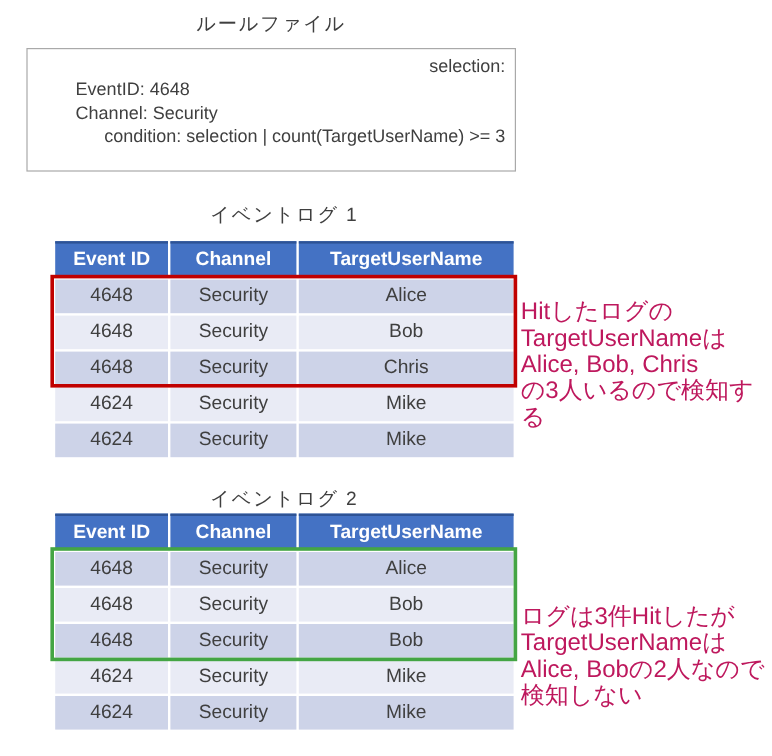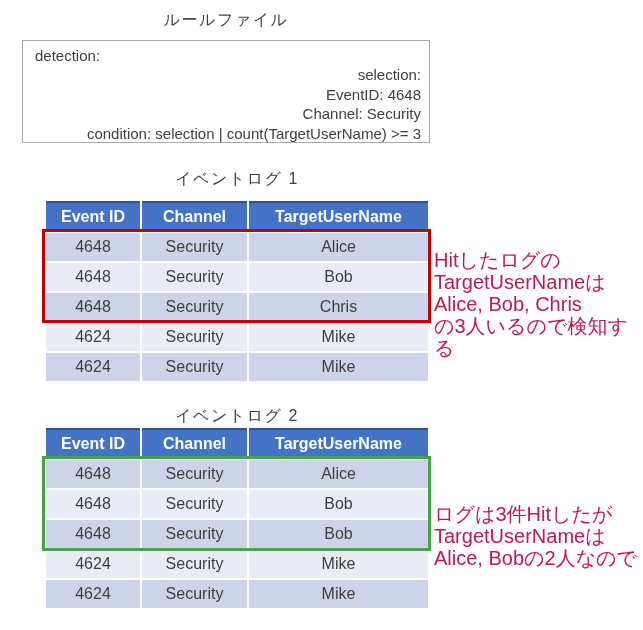--- a/index.html
+++ b/index.html
@@ -11,21 +11,21 @@
   .abs{position:absolute;}
   .sec-title{text-align:center;font-size:16px;letter-spacing:1.5px;color:#3F3F3F;}
   .sec-title .ul{display:inline-block;border-bottom:1.5px solid #3F3F3F;padding:0 3px 16px 3px;}
   .rule-box{
     left:22px;top:40px;width:408px;height:103px;box-sizing:border-box;
     border:1px solid #A9A9A9;background:#FFFFFF;
     font-size:15px;line-height:19.4px;padding:5px 8px;
   }
   .ind0{padding-left:4px;}
   .ind1{padding-left:18px;text-align:right;}
-  .ind2{padding-left:32px;text-align:right;}
+  .ind2{padding-left:32px;}
   .logtable{display:grid;grid-template-columns:94px 105px 179px;gap:2px;background:#FFFFFF;}
   .hcell{
     background:#4472C4;border-top:2px solid #2E5395;height:28px;box-sizing:content-box;
     display:flex;align-items:center;justify-content:center;
     color:#FFFFFF;font-weight:bold;font-size:16px;
   }
   .cell{
     height:28px;display:flex;align-items:center;justify-content:center;
     font-size:16px;color:#3F3F3F;
   }
@@ -37,21 +37,20 @@
   .note{font-size:20px;line-height:22px;color:#be185d;}
 </style>
 </head>
 <body>
 
 <div class="abs sec-title" style="left:22px;top:10px;width:408px;">
   <span class="ul">ルールファイル</span>
 </div>
 
 <div class="abs rule-box">
-  <div class="ind0">detection:</div>
   <div class="ind1">selection:</div>
   <div class="ind2">EventID: 4648</div>
   <div class="ind2">Channel: Security</div>
   <div class="ind1">condition: selection | count(TargetUserName) &gt;= 3</div>
 </div>
 
 <div class="abs sec-title" style="left:46px;top:169px;width:382px;">
   <span class="ul">イベントログ 1</span>
 </div>
 
@@ -119,13 +118,14 @@
   <div class="cell dark">Security</div>
   <div class="cell dark">Mike</div>
 </div>
 
 <div class="hit green" style="left:42px;top:456px;width:389px;height:95px;"></div>
 
 <div class="abs note" style="left:434px;top:461px;width:205px;margin-top:42px;">
   <div>ログは3件Hitしたが</div>
   <div>TargetUserNameは</div>
   <div>Alice, Bobの2人なので</div>
+  <div>検知しない</div>
 </div>
 
 </body></html>

